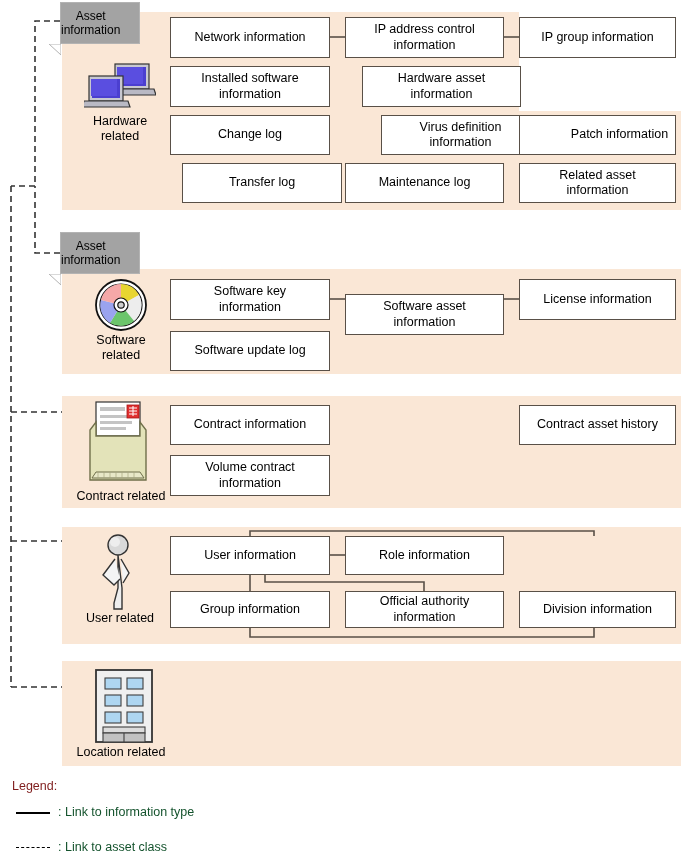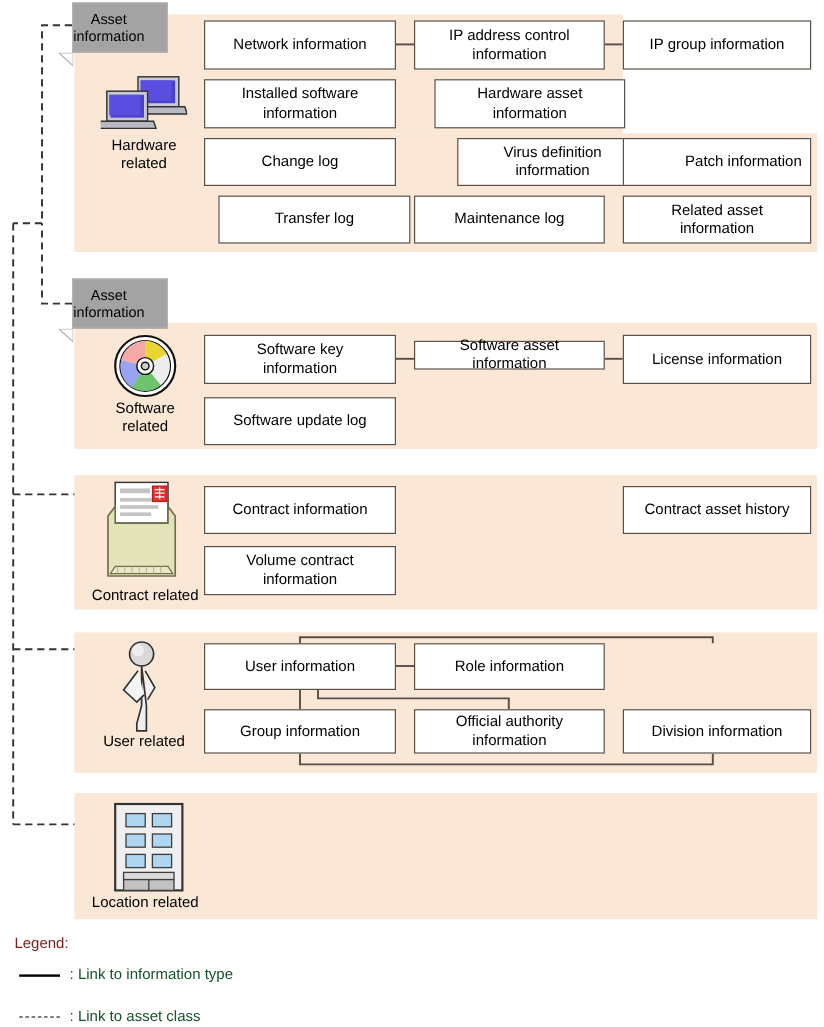--- a/index.html
+++ b/index.html
@@ -286,21 +286,21 @@
     </div>
   </div>
 
   <div class="ibox" style="left:170px; top:279px; width:160px; height:41px;">
     <div>
       <span>Software key</span><br>
       <span>information</span>
     </div>
   </div>
 
-  <div class="ibox" style="left:345px; top:284px; width:159px; height:24px;">
+  <div class="ibox" style="left:345px; top:294px; width:159px; height:41px;">
     <div>
       <span>Software asset</span><br>
       <span>information</span>
     </div>
   </div>
 
   <div class="ibox" style="left:519px; top:279px; width:157px; height:41px;">License information</div>
 
   <div class="ibox" style="left:170px; top:331px; width:160px; height:40px;">Software update log</div>
 

